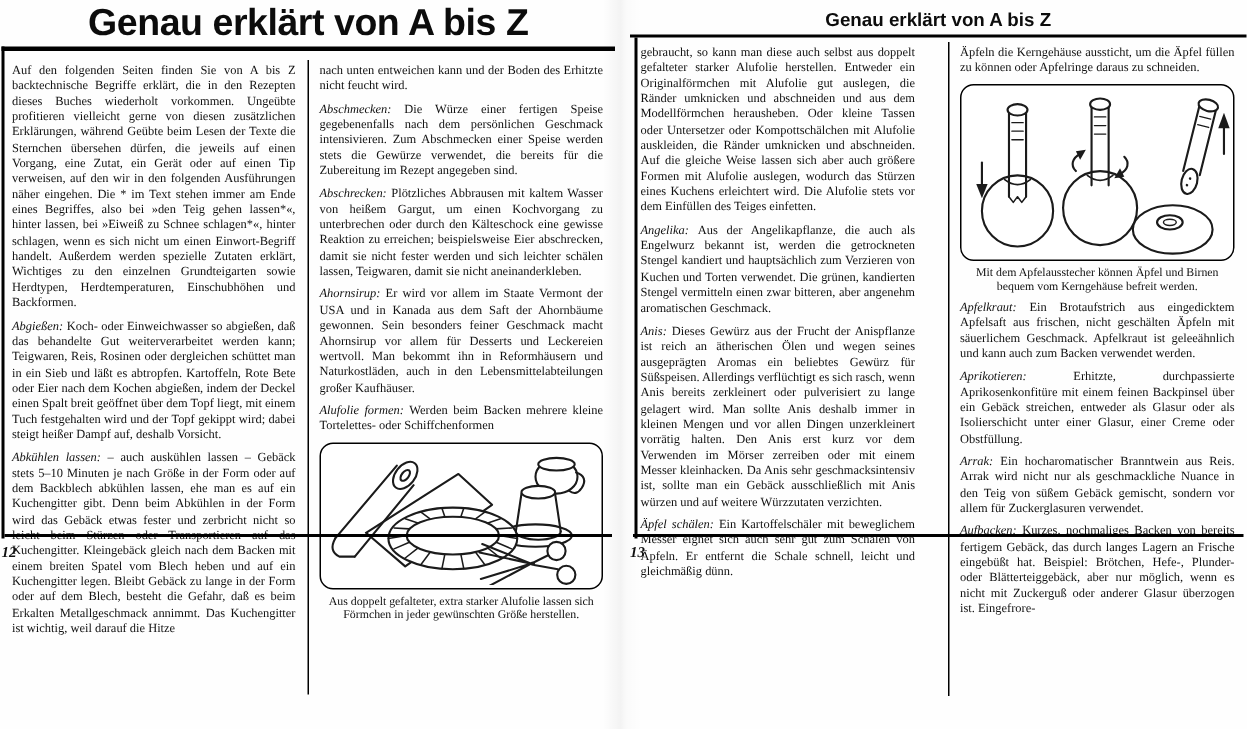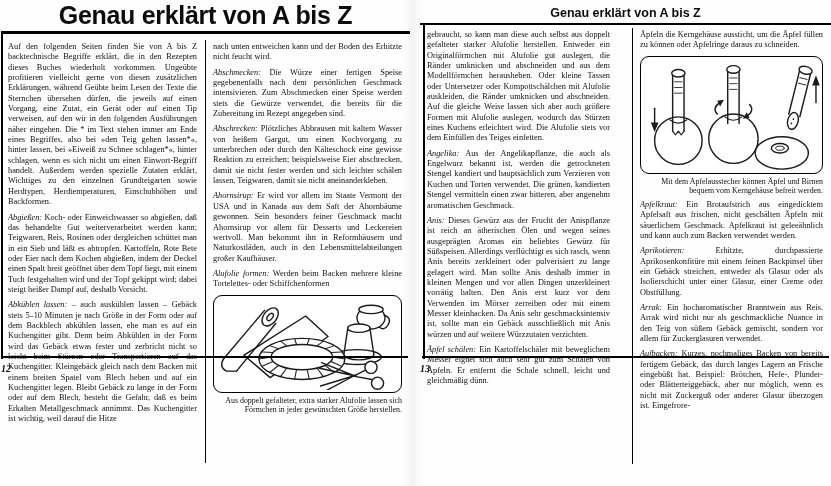--- a/index.html
+++ b/index.html
@@ -27,21 +27,21 @@
   .page-left .edge-line{left:0;top:31px;bottom:17px;}
   .page-right .edge-line{left:3px;top:25px;bottom:17px;}
   .para{margin:0 0 5px;text-align:justify;font-size:8.3px;line-height:10.35px;hyphens:auto;-webkit-hyphens:auto;}
   .term{font-style:italic;}
   .rule-bottom{position:absolute;left:2px;right:2px;bottom:18px;height:1.8px;background:#000;}
   .page-num{position:absolute;bottom:2px;left:0;right:0;
     font-weight:bold;font-size:10px;font-family:"Liberation Serif",serif;font-style:italic;}
   .fig{margin:3px 0 4px;}
   .fig-box{border:1.6px solid #000;border-radius:9px;padding:2px;background:#fff;}
   .fig-box svg{display:block;width:100%;}
-  .fig-cap{margin-top:3px;font-size:7.9px;line-height:9.6px;text-align:right;}
+  .fig-cap{margin-top:3px;font-size:7.9px;line-height:9.6px;text-align:center;}
   figure{padding:0;}
 </style>
 </head>
 <body>
 
 <div class="seam"></div>
 
 <div class="page page-left">
   <h1 class="title-main">Genau erklärt von A bis Z</h1>
   <div class="rule-thick"></div>

